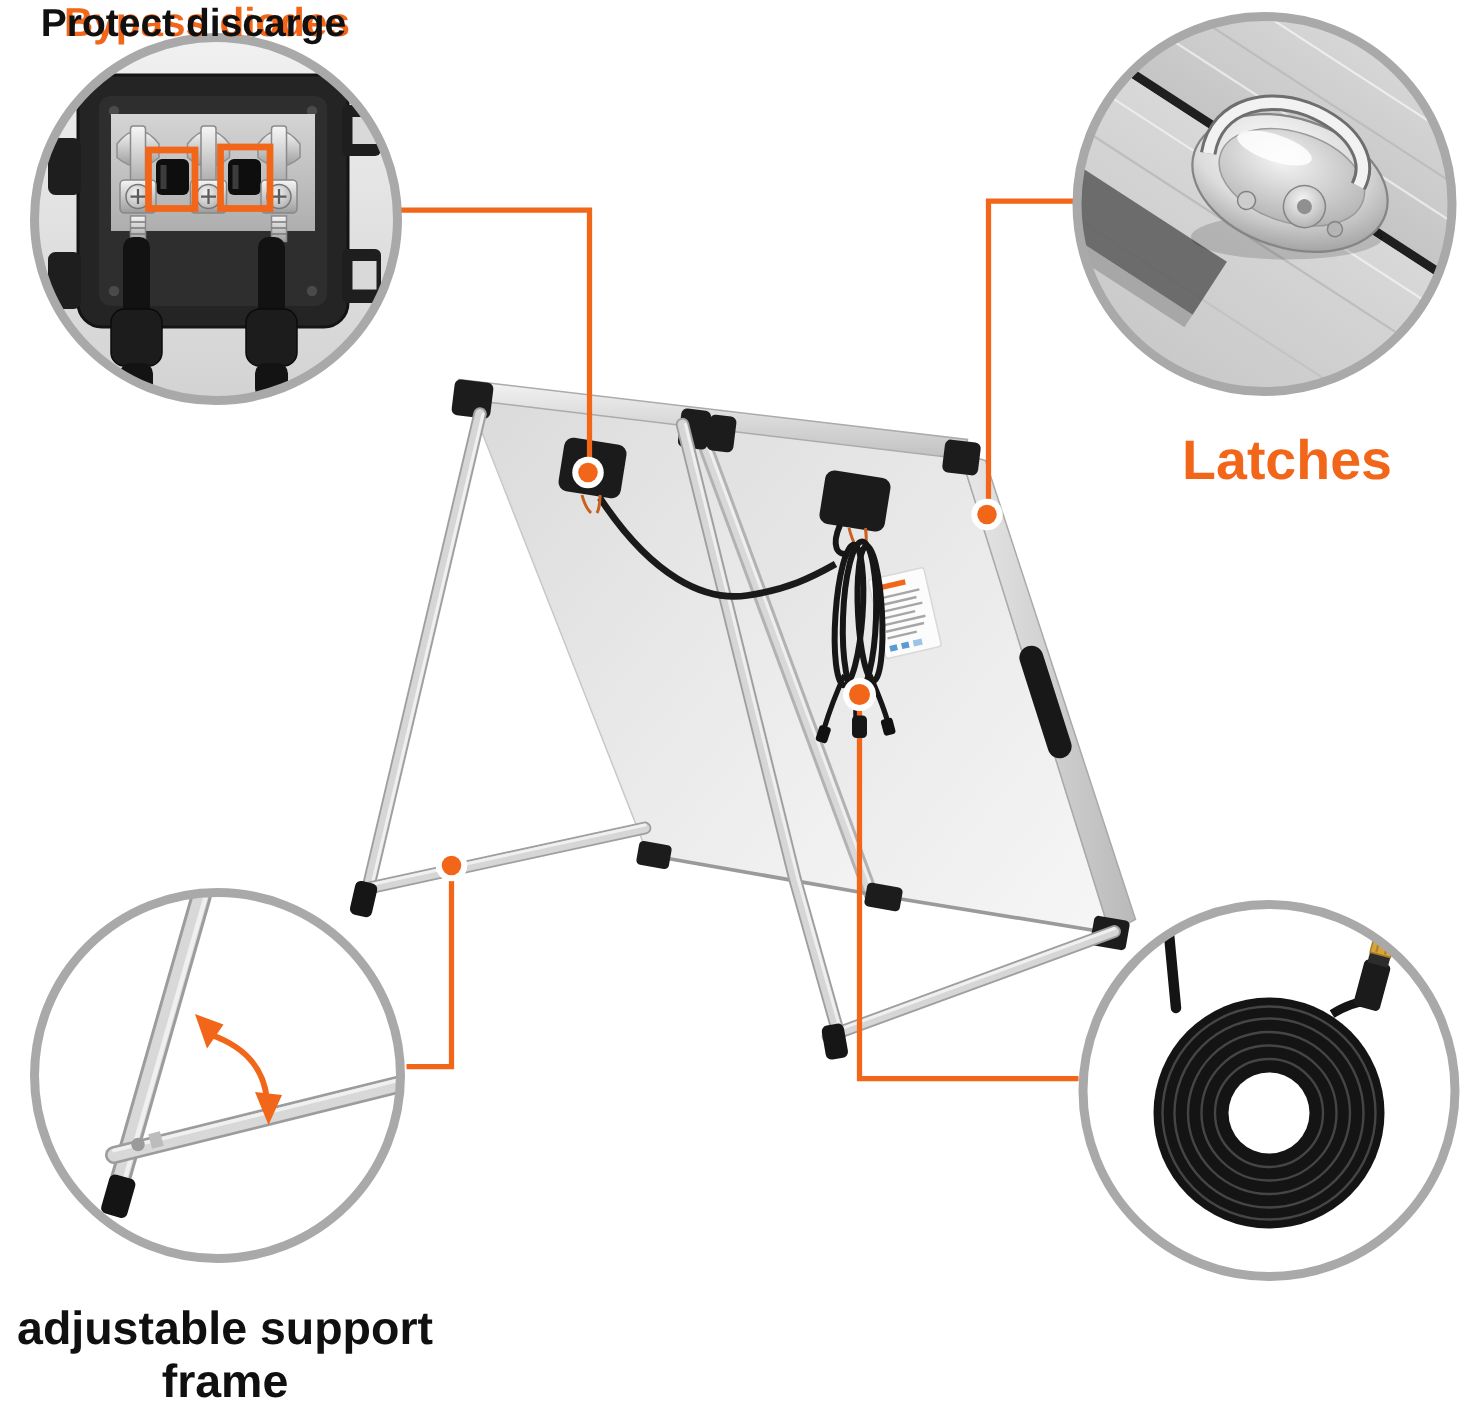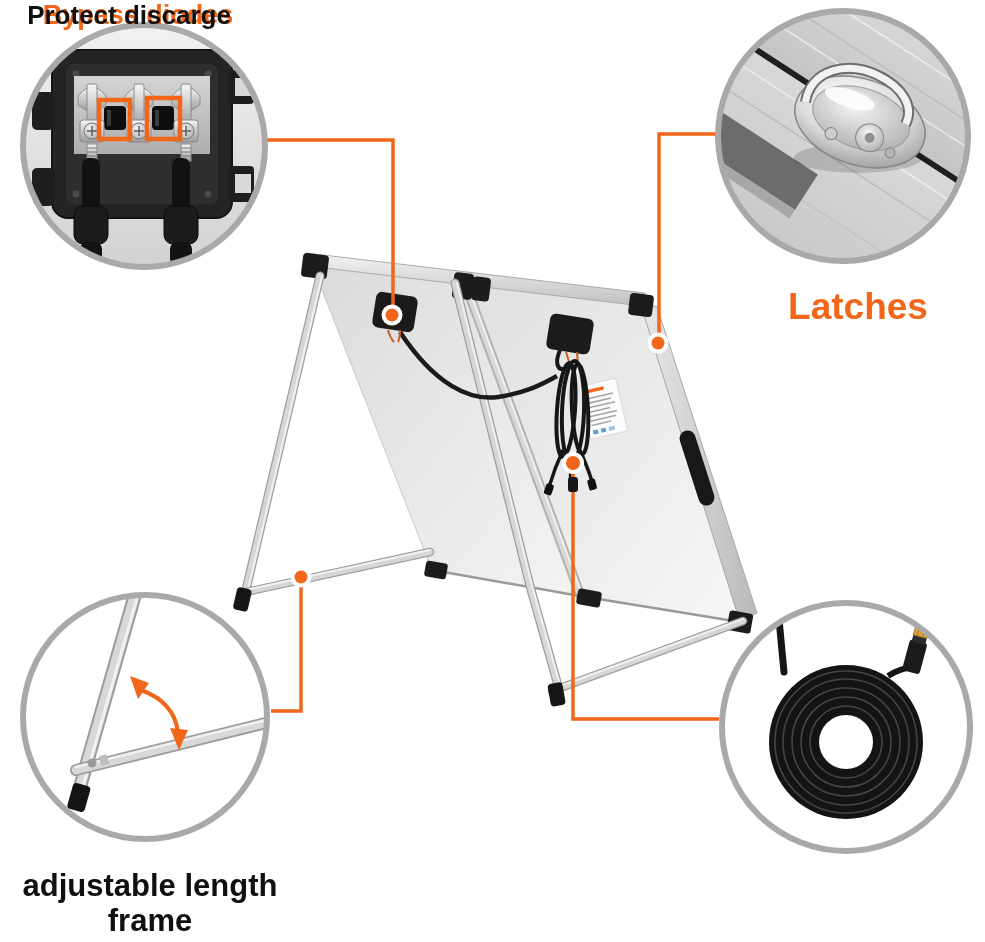--- a/index.html
+++ b/index.html
@@ -373,18 +373,18 @@
   </g>
 </svg>
 
   <div class="label accent-text t-bypass">Bypass diodes</div>
   <div class="label dark-text t-protect">Protect discarge</div>
 
   <div class="label accent-text t-latches">Latches</div>
 
 
   <div class="label dark-text t-support">
-    <div>adjustable length</div>
+    <div>adjustable support</div>
     <div>frame</div>
   </div>
 
 
 </div>
 
 </body></html>

